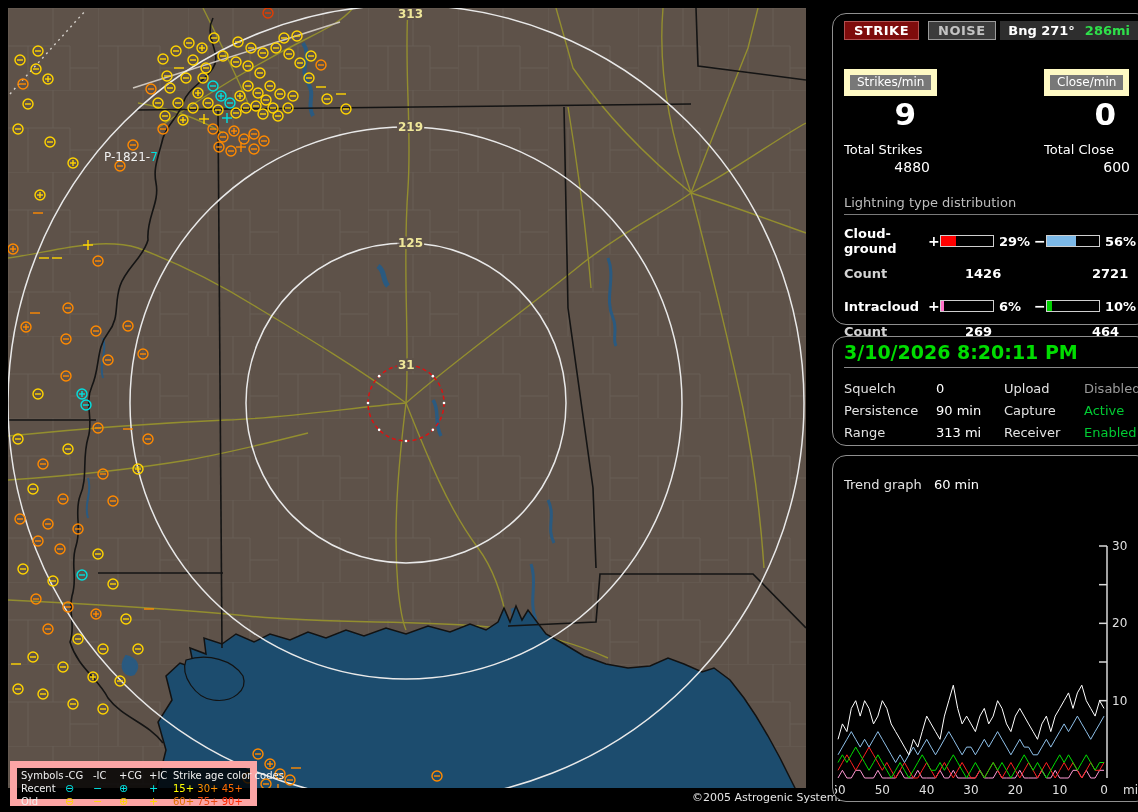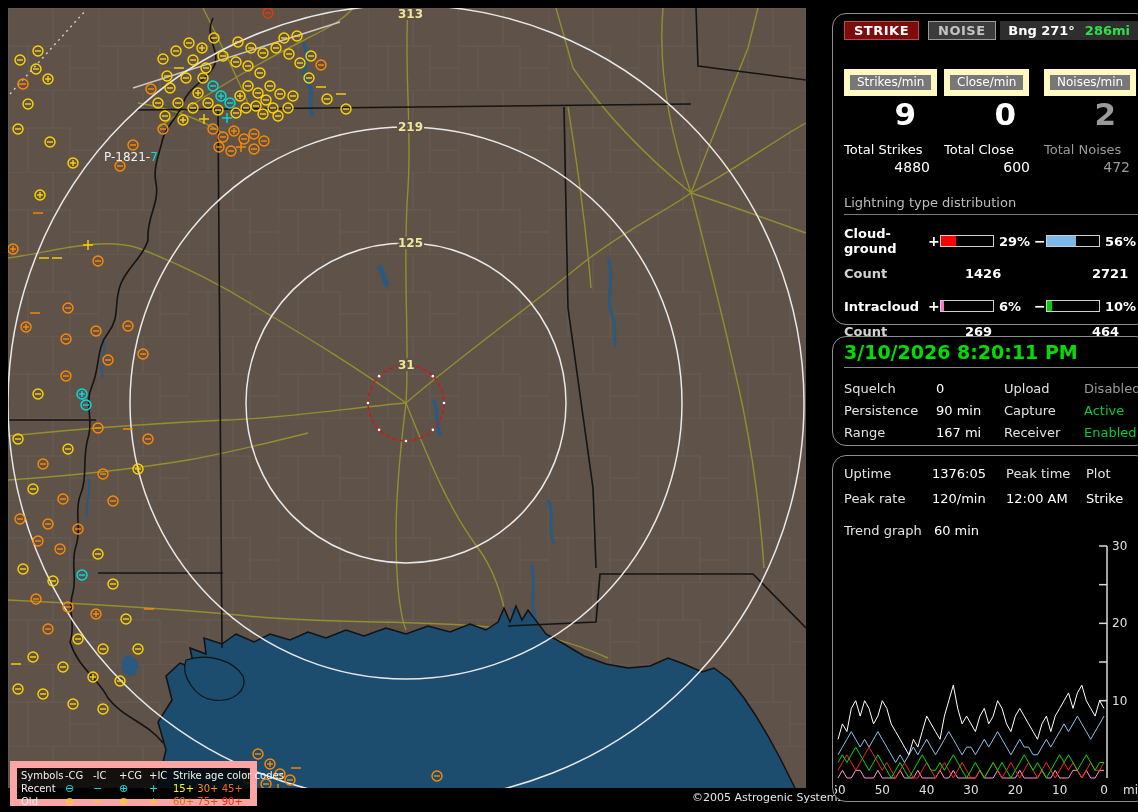--- a/index.html
+++ b/index.html
@@ -807,26 +807,20 @@
       <div class="big">9</div>
       <div class="tlabel">Total Strikes</div>
       <div class="tvalue">4880</div>
     </div>
     <div class="rate-col">
       <span class="chip">Close/min</span>
       <div class="big">0</div>
       <div class="tlabel">Total Close</div>
       <div class="tvalue">600</div>
     </div>
-    <div class="rate-col">
-      <span class="chip">Noises/min</span>
-      <div class="big dim">2</div>
-      <div class="tlabel dim">Total Noises</div>
-      <div class="tvalue dim">472</div>
-    </div>
   </div>
 
   <div class="dist-title">Lightning type distribution</div>
 
   <div class="dist-row">
     <span class="dlabel">Cloud-ground</span>
     <span class="sign">+</span>
     <span class="bar">
         <span class="fill" style="width: 29%; background: rgb(255, 0, 0);"></span>
       </span>
@@ -868,37 +862,27 @@
   <div class="stat-grid">
     <span class="lab">Squelch</span>
     <span>0</span>
     <span class="lab">Upload</span>
     <span class="dim">Disabled</span>
     <span class="lab">Persistence</span>
     <span>90 min</span>
     <span class="lab">Capture</span>
     <span class="ok">Active</span>
     <span class="lab">Range</span>
-    <span>167 mi</span>
+    <span>313 mi</span>
     <span class="lab">Receiver</span>
     <span class="ok">Enabled</span>
   </div>
 </div>
 
 <div class="pbox" id="box3">
-  <div class="up-grid">
-    <span class="lab">Uptime</span>
-    <span>1376:05</span>
-    <span class="lab">Peak time</span>
-    <span class="lab">Plot</span>
-    <span class="lab">Peak rate</span>
-    <span>120/min</span>
-    <span>12:00 AM</span>
-    <span>Strike</span>
-  </div>
   <div class="trend-row">
     <span class="lab">Trend graph</span>
     <span class="val">60 min</span>
   </div>
   <svg id="trendsvg" width="312" height="268" viewBox="0 0 312 268">
       <line x1="272" y1="12" x2="272" y2="244" stroke="#d8d8d8" stroke-width="1.5"></line>
       <line x1="264" x2="272" y1="166.66666666666669" y2="166.66666666666669" stroke="#d8d8d8" stroke-width="1.5"></line>
       <line x1="264" x2="272" y1="89.33333333333334" y2="89.33333333333334" stroke="#d8d8d8" stroke-width="1.5"></line>
       <line x1="264" x2="272" y1="12" y2="12" stroke="#d8d8d8" stroke-width="1.5"></line>
       <line x1="264" x2="272" y1="128" y2="128" stroke="#d8d8d8" stroke-width="1.5"></line>

